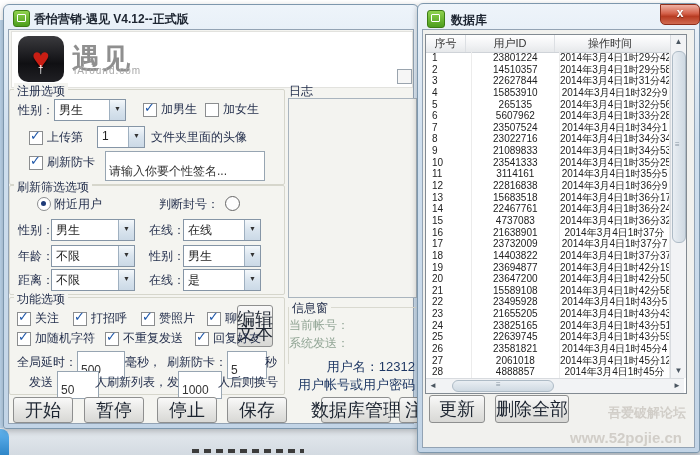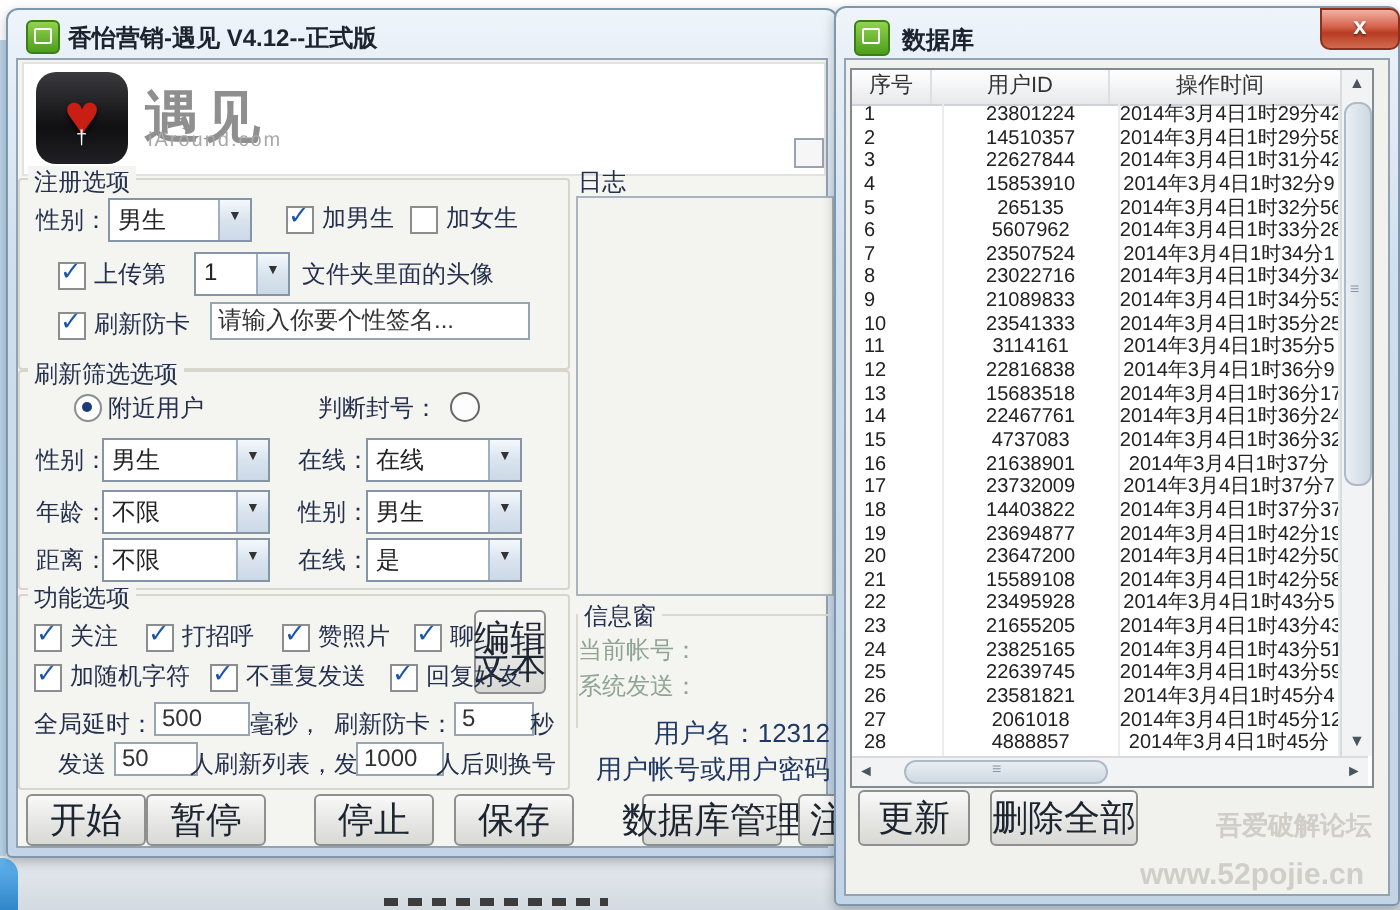--- a/index.html
+++ b/index.html
@@ -30,21 +30,21 @@
   .cb.on .box::after{content:"\2713";position:absolute;left:0px;top:-4px;font-size:13px;font-weight:bold;color:#1d56a8;}
   .cb .t{font-size:12px;color:#25304d;}
   .radio{position:absolute;width:12px;height:12px;border-radius:50%;background:#fff;border:1px solid #8b8d8f;}
   .radio.on::after{content:"";position:absolute;left:3px;top:3px;width:5px;height:5px;border-radius:50%;background:#1d3a78;}
   .circle{position:absolute;width:13px;height:13px;border-radius:50%;background:#fdfdfd;border:1px solid #666;}
   
   .btn{position:absolute;background:linear-gradient(#f9f9f9,#e9e9e7 45%,#d8d8d5);
        border:1px solid #8e8f8f;border-radius:3px;font-size:18px;color:#1c2430;
        display:flex;align-items:center;justify-content:center;white-space:nowrap;}
   .inp{position:absolute;background:#fff;border:1px solid #97a5b2;font-size:12px;color:#333;
-       padding:0 3px 0 3px;white-space:nowrap;overflow:hidden;}
+       padding:11px 3px 0 3px;white-space:nowrap;overflow:hidden;}
   
   .tblwrap{position:absolute;background:#fff;border:1px solid #828a92;}
   .thead{position:absolute;left:0;top:0;height:17px;width:244px;display:flex;
        background:linear-gradient(#ffffff,#f1f2f4 60%,#e6e8ea);border-bottom:1px solid #cfd3d8;}
   .th{font-size:11px;color:#333;text-align:center;line-height:17px;border-right:1px solid #dcdfe3;overflow:hidden;white-space:nowrap;}
   .tbody{position:absolute;left:0;top:17px;width:244px;height:326px;overflow:hidden;}
   .trow{display:flex;height:11.65px;}
   .tc{font-size:10px;color:#222;line-height:11.6px;border-right:1px solid #ececec;white-space:nowrap;overflow:hidden;}
   .tc0{width:39px;padding-left:6px;}
   .tc1{width:88px;text-align:center;}
@@ -201,21 +201,21 @@
     <span class="lbl" style="left:163px;top:349px;">刷新防卡：</span>
     <div class="inp" style="left:223px;top:346px;width:32px;height:15px;">5</div>
     <span class="lbl" style="left:261px;top:349px;">秒</span>
     <span class="lbl" style="left:25px;top:369px;">发送</span>
     <div class="inp" style="left:53px;top:366px;width:34px;height:15px;">50</div>
     <span class="lbl" style="left:91px;top:369px;">人刷新列表，发送</span>
     <div class="inp" style="left:174px;top:366px;width:36px;height:15px;">1000</div>
     <span class="lbl" style="left:214px;top:369px;">人后则换号</span>
 
     <div class="btn" style="left:9px;top:392px;width:58px;height:24px;">开始</div>
-    <div class="btn" style="left:69px;top:392px;width:58px;height:24px;">暂停</div>
+    <div class="btn" style="left:80px;top:392px;width:58px;height:24px;">暂停</div>
     <div class="btn" style="left:153px;top:392px;width:58px;height:24px;">停止</div>
     <div class="btn" style="left:223px;top:392px;width:58px;height:24px;">保存</div>
     <div class="btn" style="left:317px;top:392px;width:68px;height:24px;">数据库管理</div>
     <div class="btn" style="left:395px;top:392px;width:46px;height:24px;">注销</div>
 
     <span class="lbl" style="left:285px;top:78px;">日志</span>
     <div class="abs" style="left:284px;top:93px;width:127px;height:198px;background:#f3f3f0;border:1px solid #a9b4be;"></div>
     <div class="abs" style="left:284px;top:302px;width:127px;height:56px;border-top:1px solid #d9d9d0;border-left:1px solid #d9d9d0;"></div>
     <span class="grp-lbl" style="left:285px;top:295px;">信息窗</span>
     <span class="info-lbl" style="left:285px;top:312px;">当前帐号：</span>

